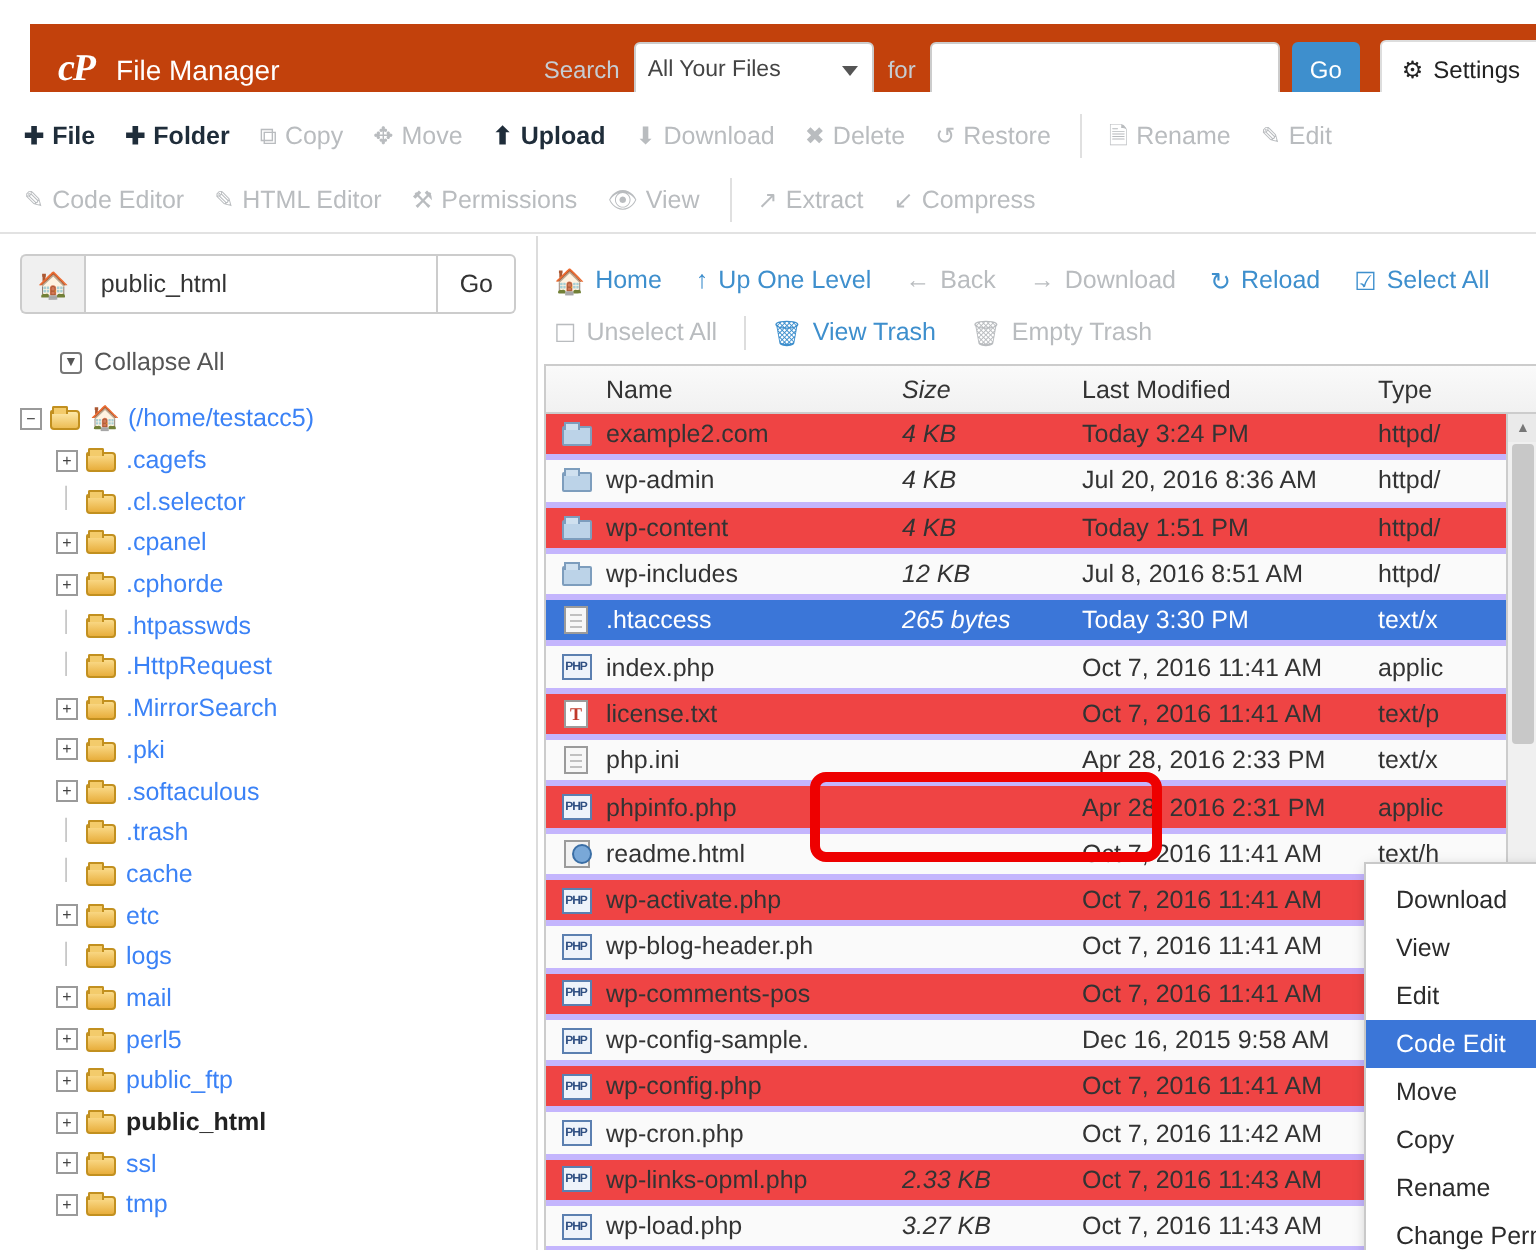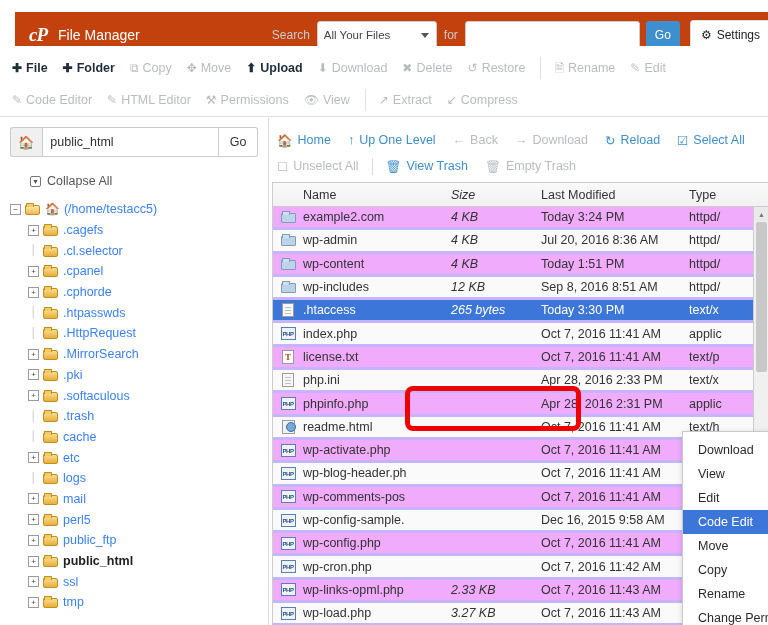--- a/index.html
+++ b/index.html
@@ -157,21 +157,21 @@
     margin-right: 17px; white-space: nowrap; cursor: pointer;
   }
   .nav-link.active { color: #3e8fcd; }
   .nav-link.muted { color: #b9bcbf; cursor: default; }
   .nav-sep { width: 1px; height: 17px; background: #ddd; margin: 0 13px 0 -4px; }
 
   
   #filetable {
     position: absolute; left: 3px; top: 64px; right: 0; bottom: 0;
     border: 1px solid #ccc; border-right: none; border-bottom: none;
-    background: #f0abfc; overflow: hidden;
+    background: #ef4444; overflow: hidden;
   }
   .ft-head {
     display: flex; height: 24px; align-items: center;
     background: linear-gradient(#fafafa, #f1f1f1);
     border-bottom: 1px solid #ccc;
     font-size: 12.5px; color: #333;
   }
   .ft-row {
     display: flex; height: 23.3px; align-items: center; font-size: 12.5px;
     color: #333; border-bottom: 3px solid #c4b5fd; cursor: pointer;
@@ -602,21 +602,21 @@
           <div class="c-type">httpd/</div>
         </div>
         <div class="ft-row odd">
           <div class="c-icon">
             <span class="ic-folder">
               <i></i>
             </span>
           </div>
           <div class="c-name">wp-includes</div>
           <div class="c-size">12 KB</div>
-          <div class="c-mod">Sep 8, 2016 8:51 AM</div>
+          <div class="c-mod">Jul 8, 2016 8:51 AM</div>
           <div class="c-type">httpd/</div>
         </div>
         <div class="ft-row selected">
           <div class="c-icon">
             <span class="ic-doc"></span>
           </div>
           <div class="c-name">.htaccess</div>
           <div class="c-size">265 bytes</div>
           <div class="c-mod">Today 3:30 PM</div>
           <div class="c-type">text/x</div>

